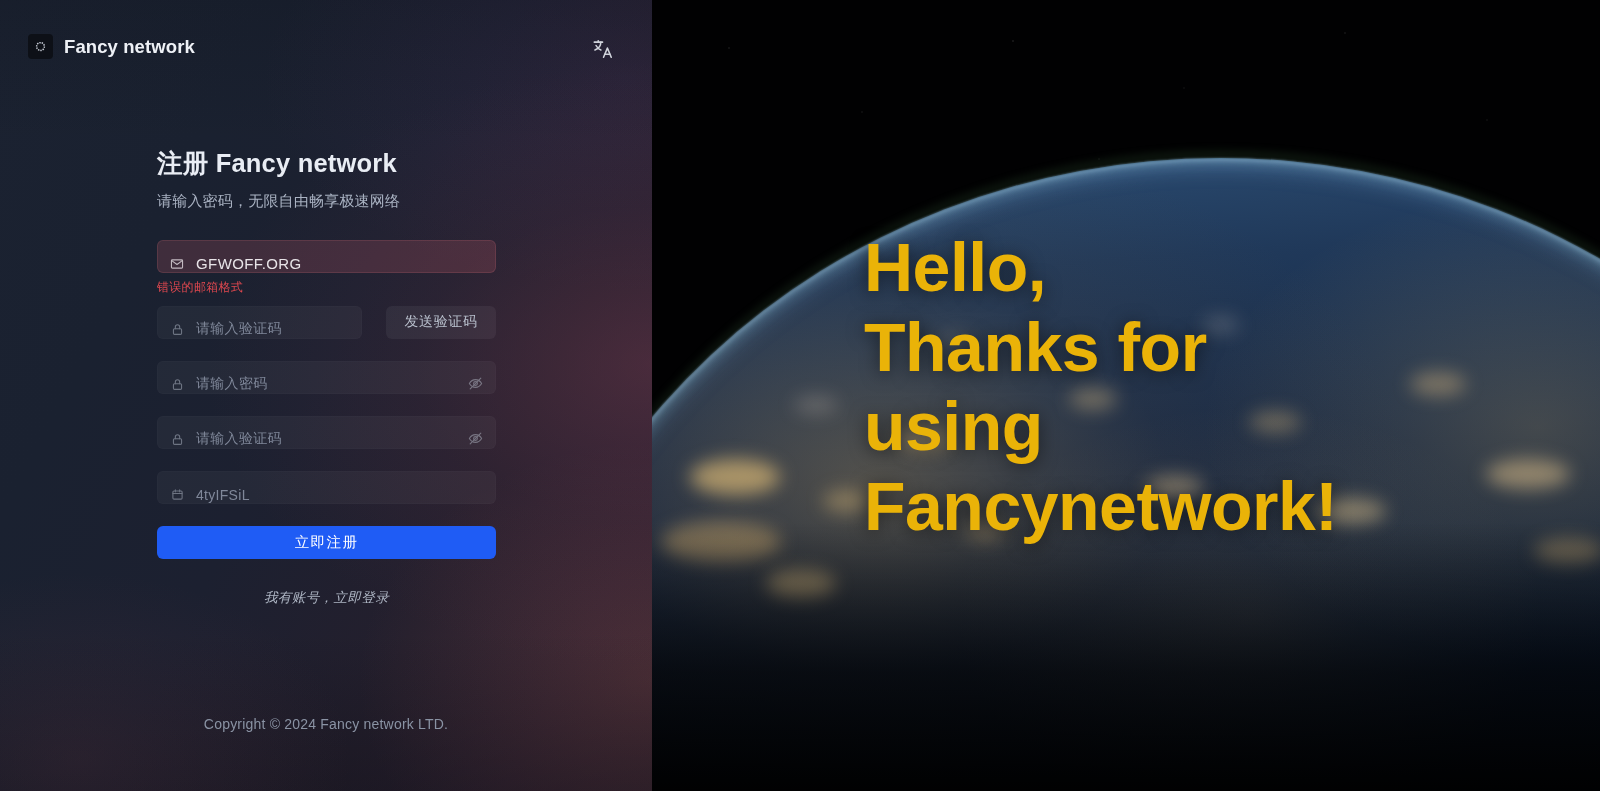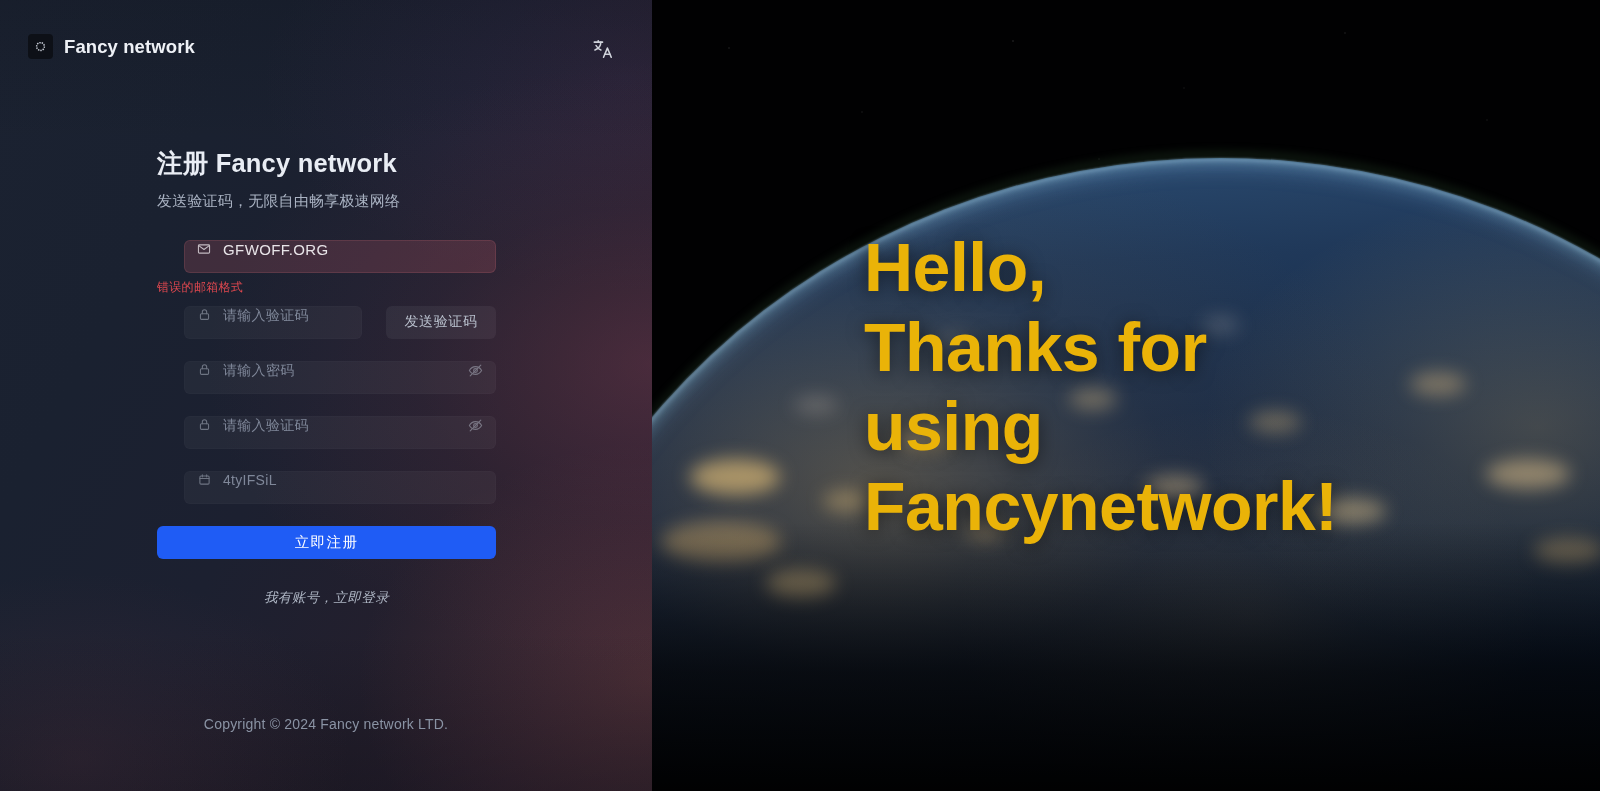--- a/index.html
+++ b/index.html
@@ -109,25 +109,24 @@
   }
 
   .fields { margin-top: 30px; }
 
   .field {
     position: relative;
     height: 33px;
     border-radius: 6px;
     background: rgba(255,255,255,0.045);
     display: flex;
-    align-items: flex-start;
+    align-items: flex-end;
     padding: 0 11px;
     margin-bottom: 22px;
     border: 1px solid rgba(255,255,255,0.015);
-    margin-left: 27px;
   }
   .field.error {
     background: rgba(196, 92, 104, 0.22);
     border: 1px solid rgba(210, 110, 120, 0.18);
     margin-bottom: 6px;
   }
   .field-icon {
     flex: 0 0 16px;
     width: 16px;
     height: 16px;
@@ -365,21 +364,21 @@
         <path d="M9.6 4.5c0 3.8-2.6 7-6.4 8.6"></path>
         <path d="M4.4 8.2c1.1 2.2 3 4 5.3 4.9"></path>
         <path d="M12.6 21l4.2-10 4.2 10"></path>
         <path d="M14.1 17.7h5.4"></path>
       </svg>
     </div>
 
     <div class="form-wrap">
 
       <div class="form-title">注册 Fancy network</div>
-      <div class="form-subtitle">发送验证码，无限自由畅享极速网络</div>
+      <div class="form-subtitle">请输入密码，无限自由畅享极速网络</div>
 
       <div class="fields">
 
         <div class="field error">
           <span class="field-icon">
             <svg width="14" height="14" viewBox="0 0 24 24" fill="none" stroke="#e3dde2" stroke-width="1.9" stroke-linecap="round" stroke-linejoin="round">
               <rect x="2.5" y="5" width="19" height="14" rx="1.6"></rect>
               <path d="M3 6.2l9 6.6 9-6.6"></path>
             </svg>
           </span>

